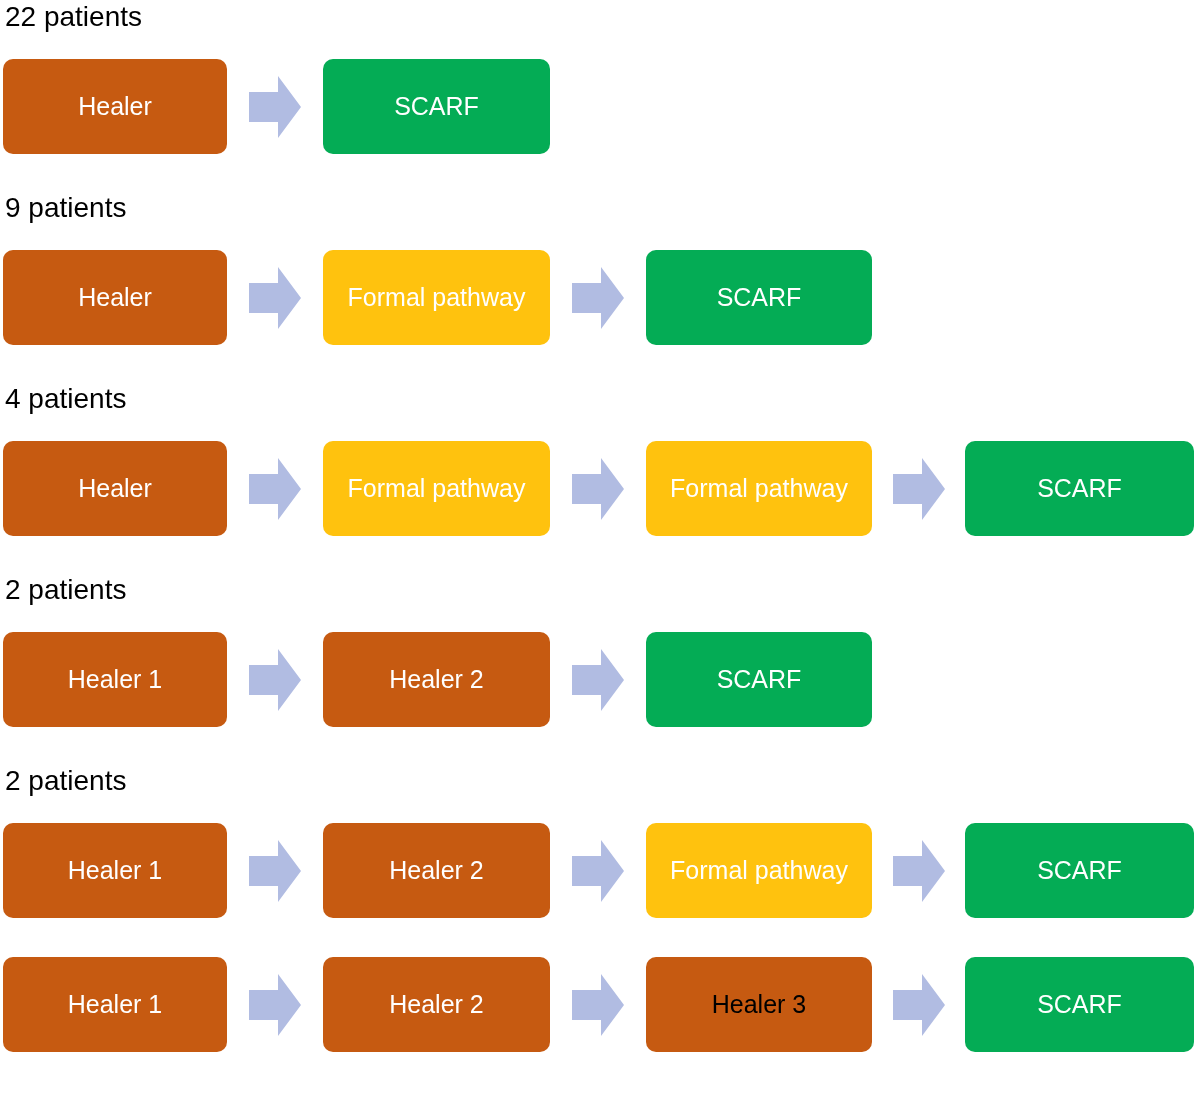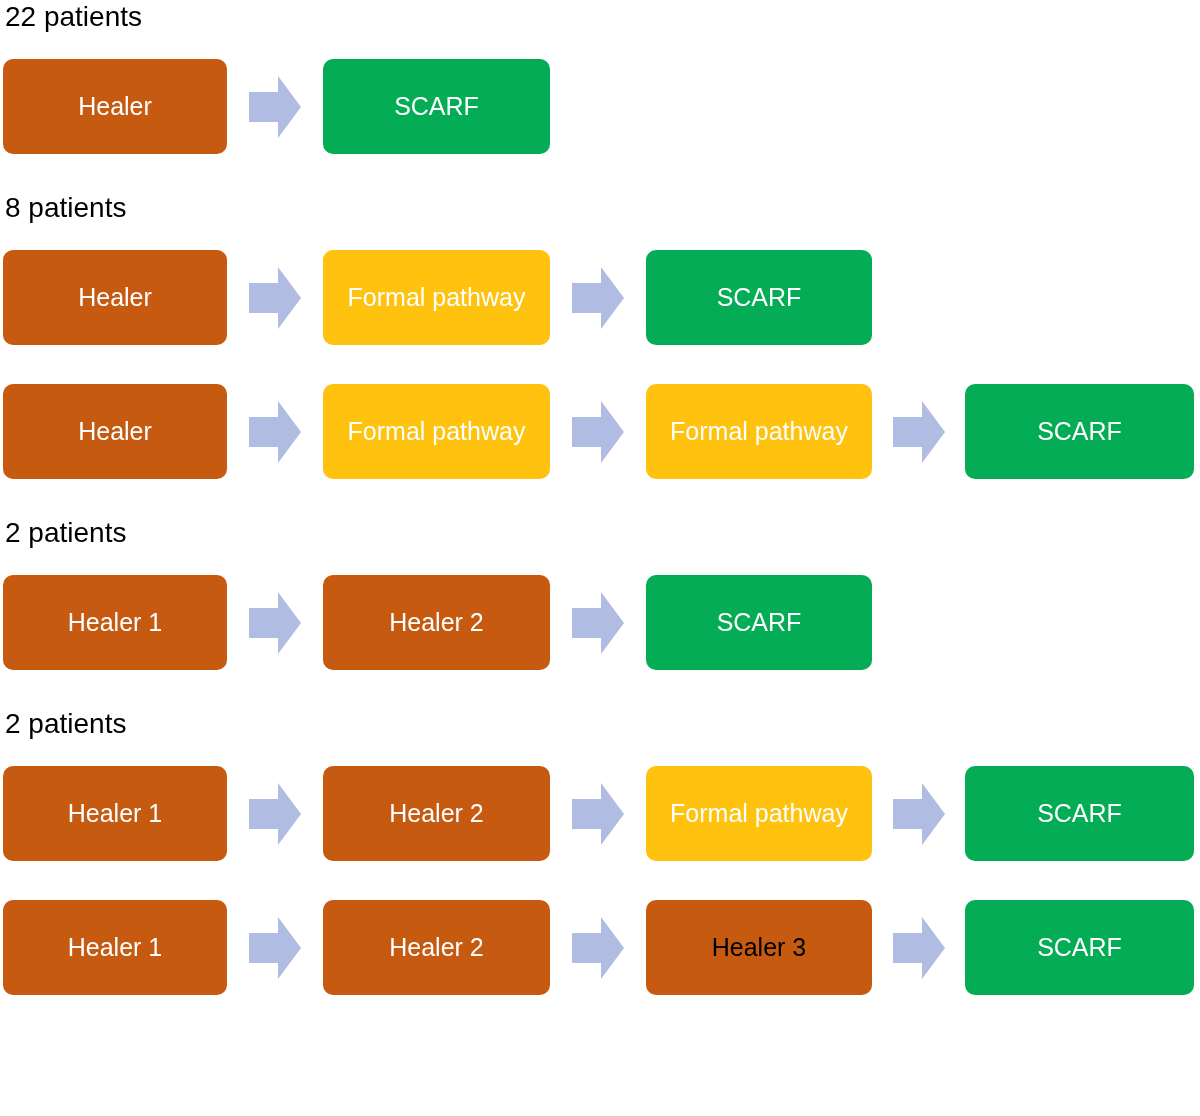--- a/index.html
+++ b/index.html
@@ -68,38 +68,39 @@
           <div class="step-box" style="background: rgb(198, 90, 17); color: rgb(255, 255, 255);">Healer</div>
           <div class="arrow-cell">
             <svg width="52" height="62" viewBox="0 0 52 62">
               <polygon points="0,16 29,16 29,0 52,31 29,62 29,46 0,46" fill="#B1BCE2"></polygon>
             </svg>
           </div>
           <div class="step-box" style="background: rgb(4, 172, 85); color: rgb(255, 255, 255);">SCARF</div>
         </div>
       </div>
       <div class="row">
-        <div class="count-label">8 patients</div>
+        <div class="count-label">9 patients</div>
         <div class="track">
           <div class="step-box" style="background: rgb(198, 90, 17); color: rgb(255, 255, 255);">Healer</div>
           <div class="arrow-cell">
             <svg width="52" height="62" viewBox="0 0 52 62">
               <polygon points="0,16 29,16 29,0 52,31 29,62 29,46 0,46" fill="#B1BCE2"></polygon>
             </svg>
           </div>
           <div class="step-box" style="background: rgb(255, 194, 14); color: rgb(255, 255, 255);">Formal pathway</div>
           <div class="arrow-cell">
             <svg width="52" height="62" viewBox="0 0 52 62">
               <polygon points="0,16 29,16 29,0 52,31 29,62 29,46 0,46" fill="#B1BCE2"></polygon>
             </svg>
           </div>
           <div class="step-box" style="background: rgb(4, 172, 85); color: rgb(255, 255, 255);">SCARF</div>
         </div>
       </div>
       <div class="row">
+        <div class="count-label">4 patients</div>
         <div class="track">
           <div class="step-box" style="background: rgb(198, 90, 17); color: rgb(255, 255, 255);">Healer</div>
           <div class="arrow-cell">
             <svg width="52" height="62" viewBox="0 0 52 62">
               <polygon points="0,16 29,16 29,0 52,31 29,62 29,46 0,46" fill="#B1BCE2"></polygon>
             </svg>
           </div>
           <div class="step-box" style="background: rgb(255, 194, 14); color: rgb(255, 255, 255);">Formal pathway</div>
           <div class="arrow-cell">
             <svg width="52" height="62" viewBox="0 0 52 62">

